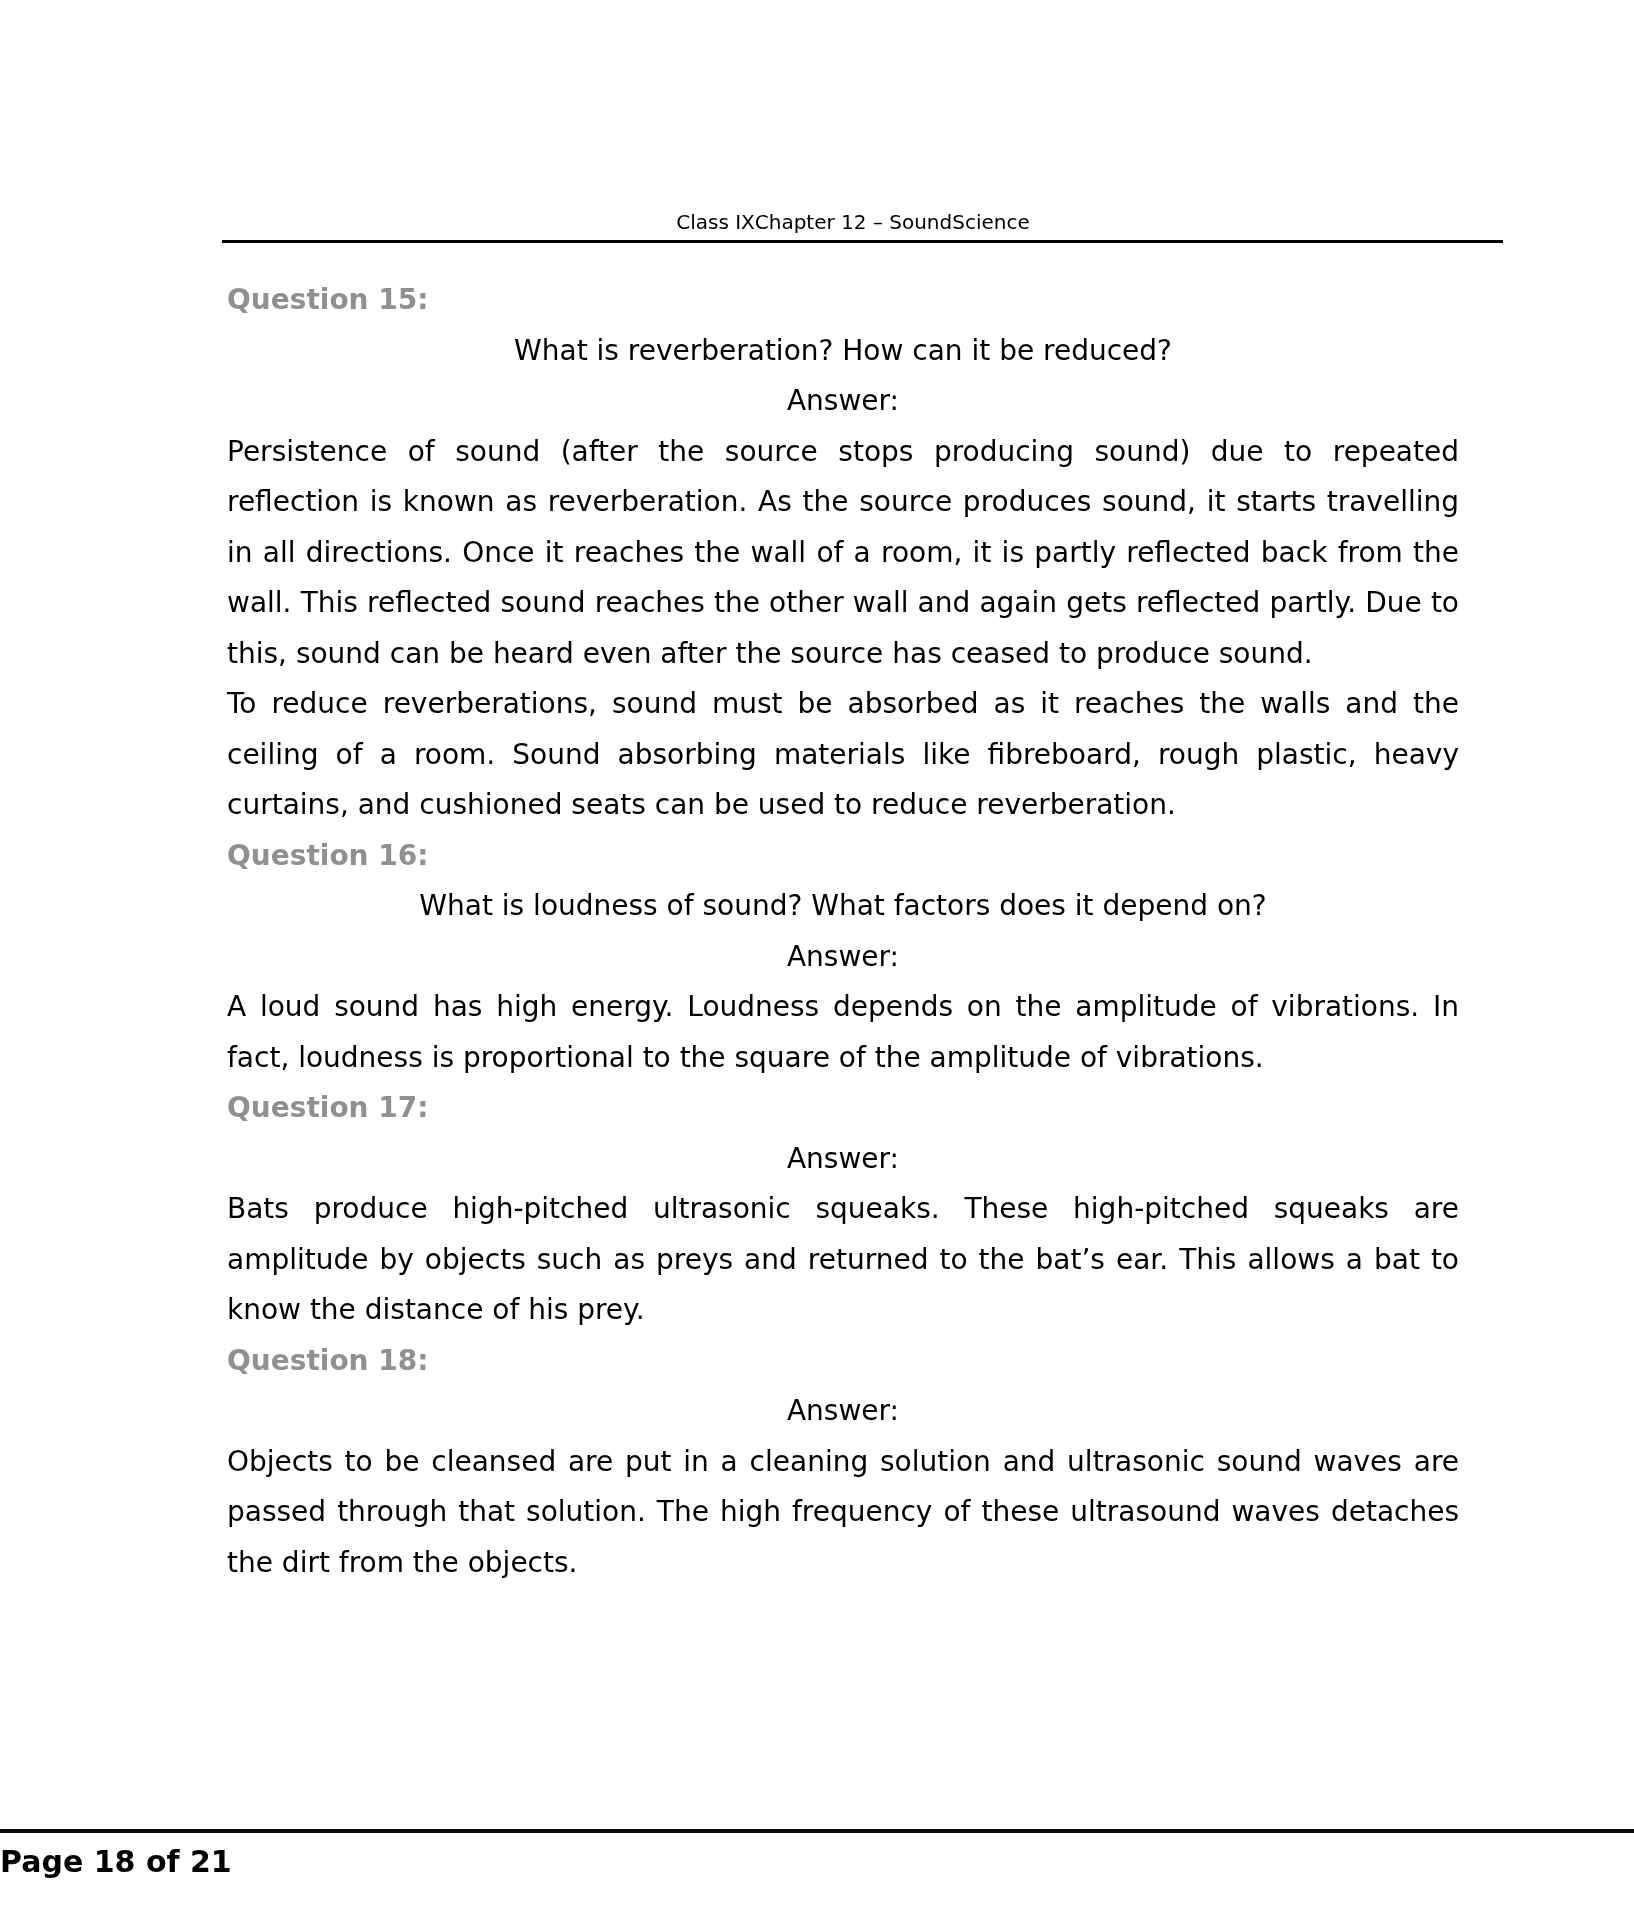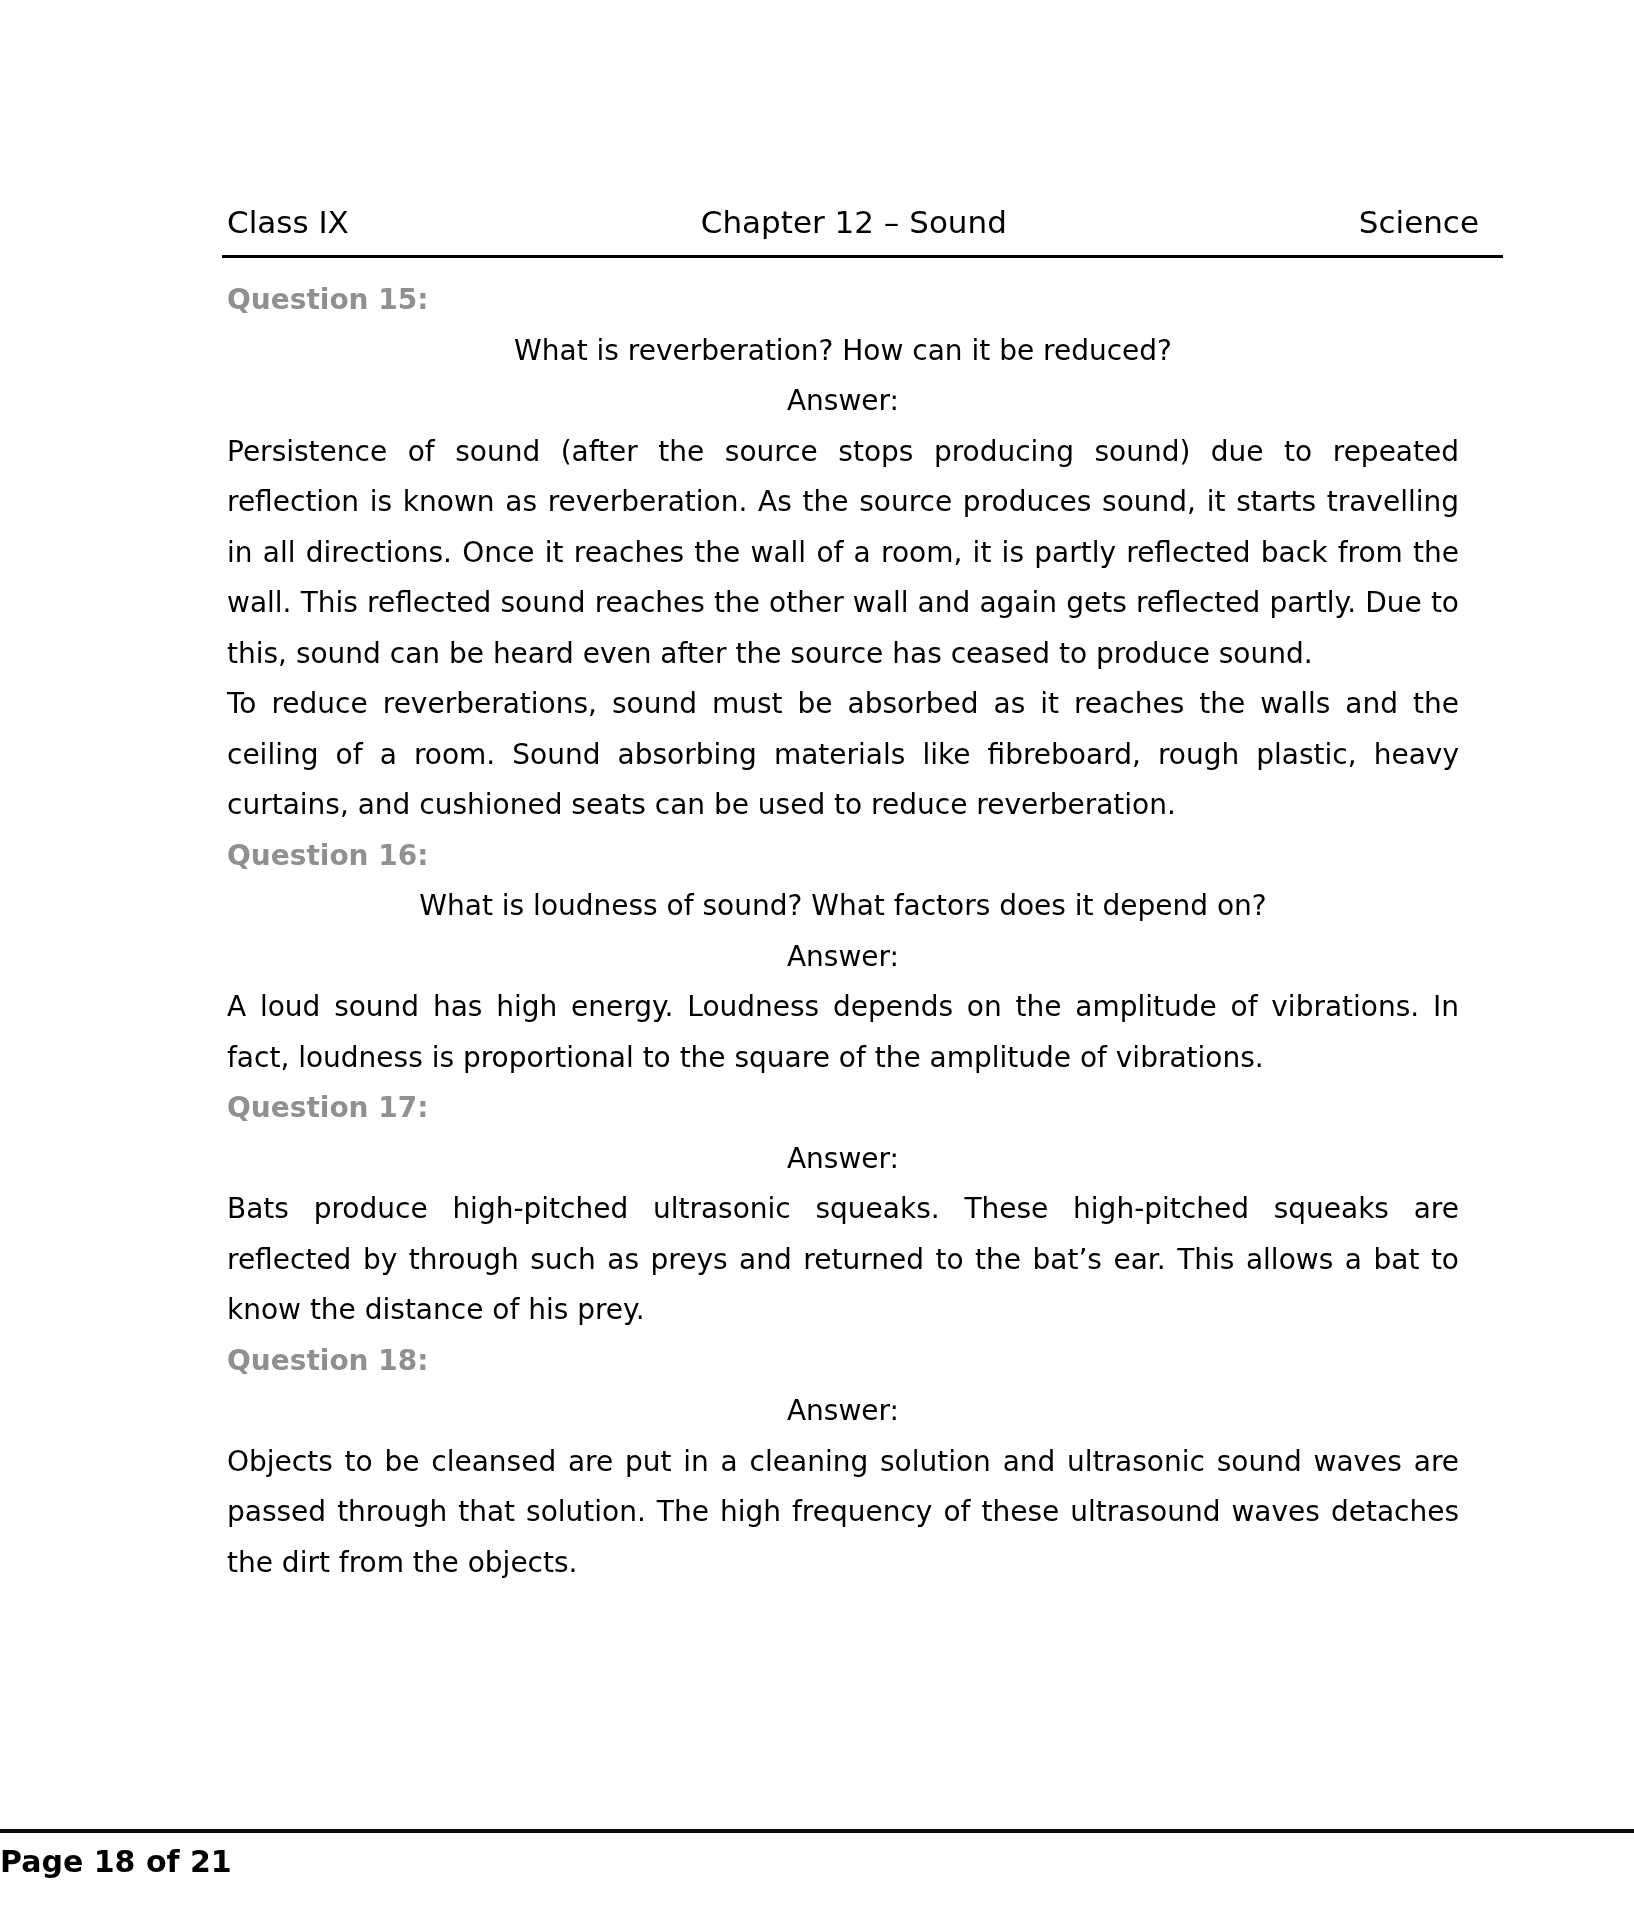--- a/index.html
+++ b/index.html
@@ -15,25 +15,25 @@
     color: #000000;
     overflow: hidden;
   }
   
   .page-header {
     position: absolute;
     top: 204px;
     left: 222px;
     width: 1281px;
     display: flex;
-    justify-content: space-between;
+    justify-content: center;
     align-items: baseline;
-    font-size: 31px;
+    font-size: 20px;
     line-height: 36px;
-    padding-bottom: 15px;
+    padding-bottom: 0;
     border-bottom: 3px solid #000000;
   }
   .page-header .hdr-left   { padding-left: 5px; }
   .page-header .hdr-right  { padding-right: 24px; }
   
   .content {
     position: absolute;
     top: 275px;
     left: 227px;
     width: 1232px;
@@ -99,21 +99,21 @@
   <div>
     <p class="q-label">Question 16:</p>
     <p class="q-text">What is loudness of sound? What factors does it depend on?</p>
     <p class="a-label">Answer:</p>
     <p class="a-para">A loud sound has high energy. Loudness depends on the amplitude of vibrations. In fact, loudness is proportional to the square of the amplitude of vibrations.</p>
   </div>
 
   <div>
     <p class="q-label">Question 17:</p>
     <p class="a-label">Answer:</p>
-    <p class="a-para">Bats produce high-pitched ultrasonic squeaks. These high-pitched squeaks are reflected by through such as preys and returned to the bat’s ear. This allows a bat to know the distance of his prey.</p>
+    <p class="a-para">Bats produce high-pitched ultrasonic squeaks. These high-pitched squeaks are amplitude by objects such as preys and returned to the bat’s ear. This allows a bat to know the distance of his prey.</p>
   </div>
 
   <div>
     <p class="q-label">Question 18:</p>
     <p class="a-label">Answer:</p>
     <p class="a-para">Objects to be cleansed are put in a cleaning solution and ultrasonic sound waves are passed through that solution. The high frequency of these ultrasound waves detaches the dirt from the objects.</p>
   </div>
 
 </div>
 

